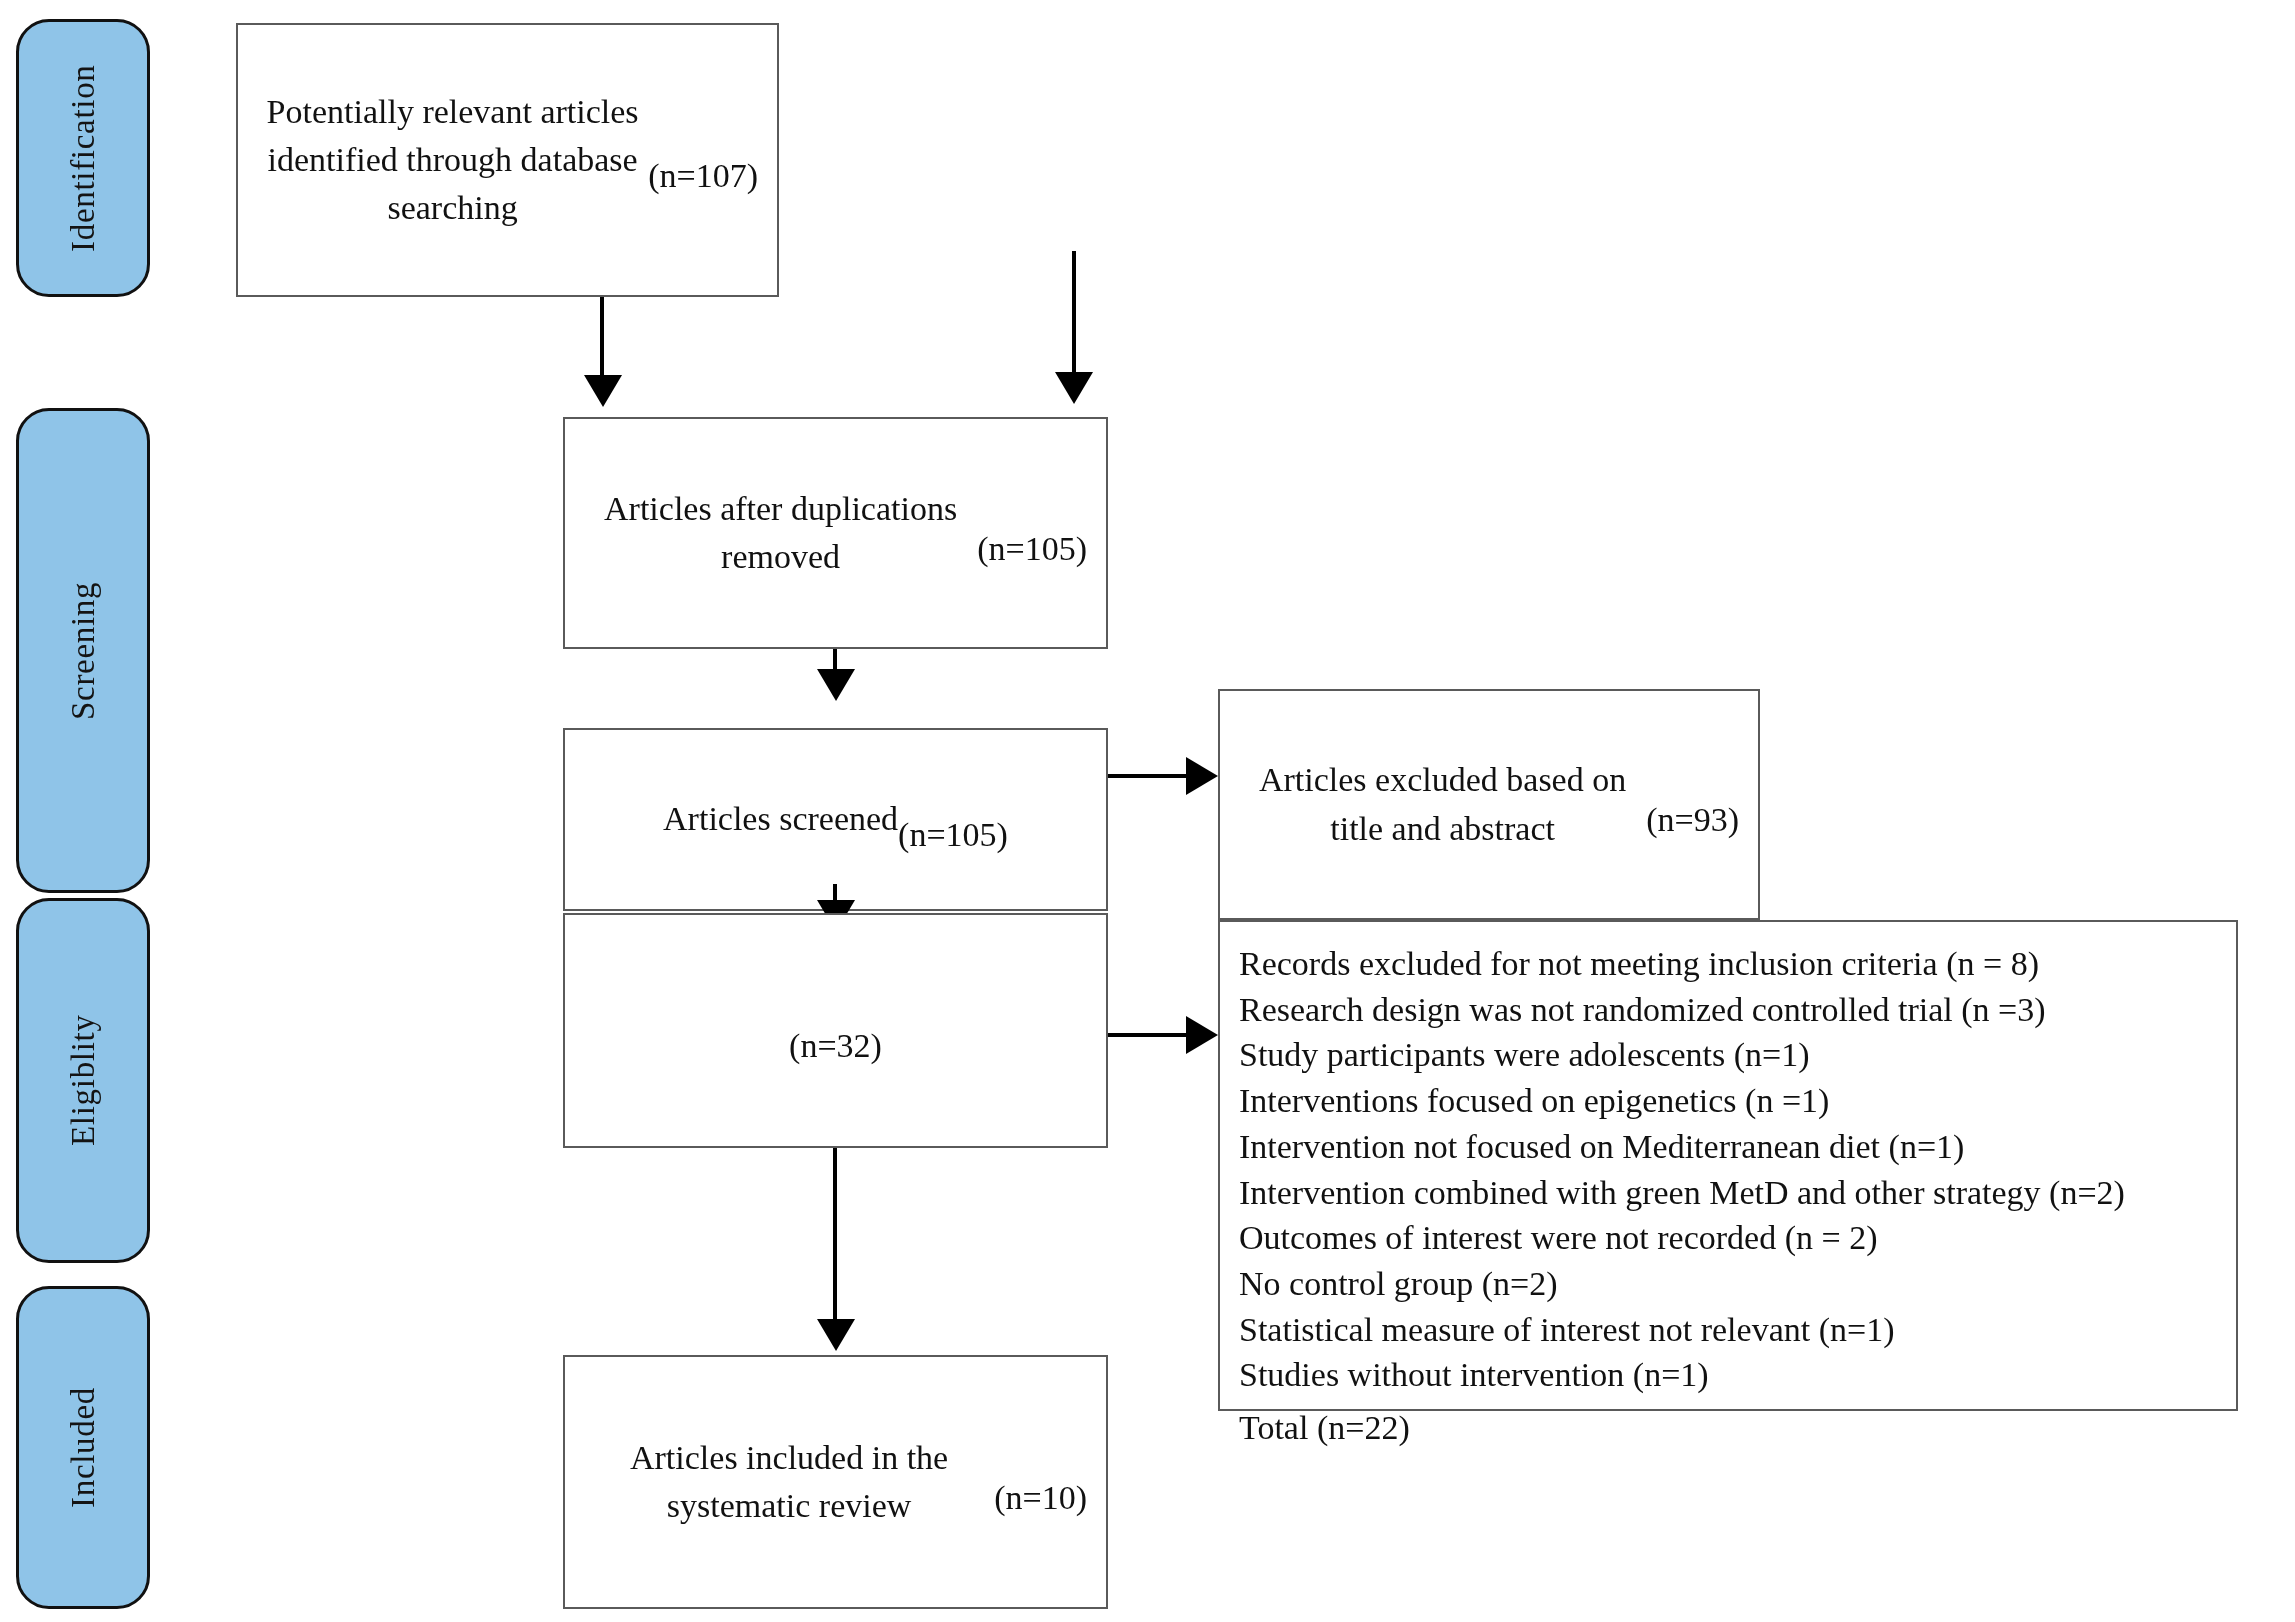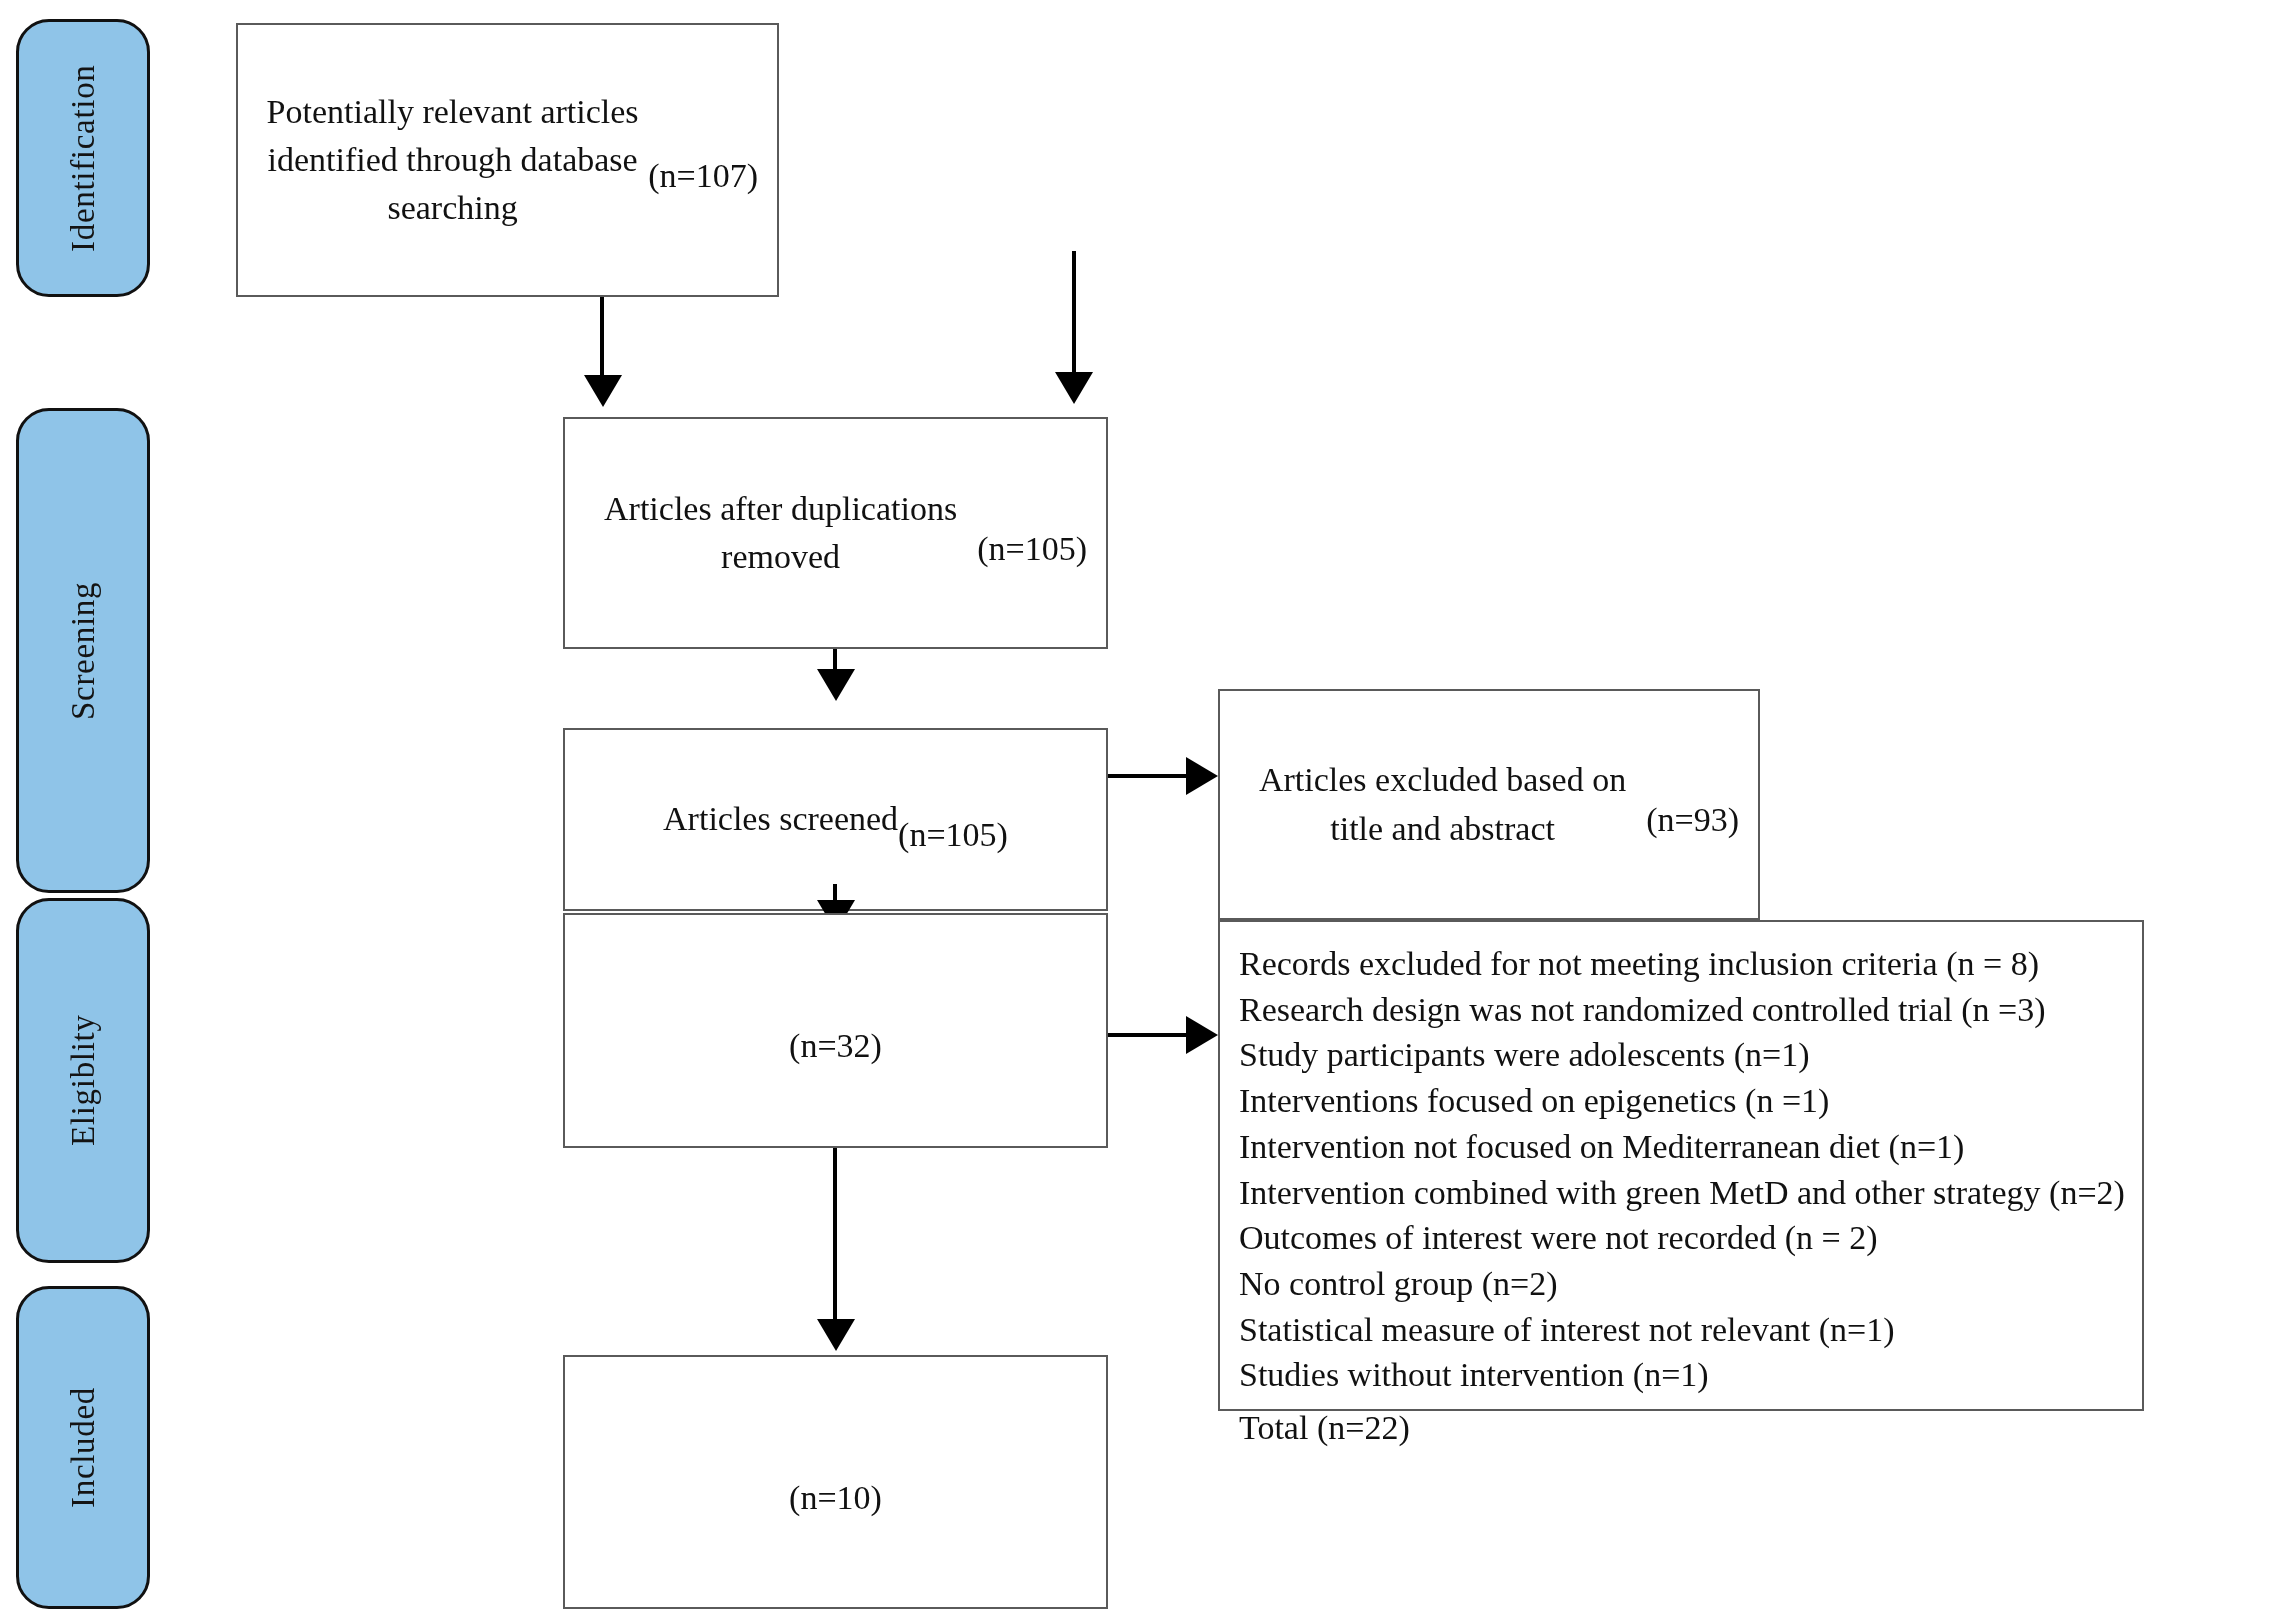--- a/index.html
+++ b/index.html
@@ -133,35 +133,36 @@
   <div class="vline" style="left:833px; top:884px; height:20px;"></div>
   <div class="arrow-down" style="left:817px; top:900px;"></div>
 
   <div class="box" style="left:563px; top:913px; width:545px; height:235px;">
     <span class="nval">(n=32)</span>
   </div>
 
   <div class="hline" style="left:1108px; top:1033px; width:81px;"></div>
   <div class="arrow-right" style="left:1186px; top:1016px;"></div>
 
-  <div class="listbox" style="left:1218px; top:920px; width:926px; height:491px;">
+  <div class="listbox" style="left:1218px; top:920px; width:1020px; height:491px;">
     <span class="li">Records excluded for not meeting inclusion criteria (n = 8)</span>
     <span class="li">Research design was not randomized controlled trial (n =3)</span>
     <span class="li">Study participants were adolescents (n=1)</span>
     <span class="li">Interventions focused on epigenetics (n =1)</span>
     <span class="li">Intervention not focused on Mediterranean diet (n=1)</span>
     <span class="li">Intervention combined with green MetD and other strategy (n=2)</span>
     <span class="li">Outcomes of interest were not recorded (n = 2)</span>
     <span class="li">No control group (n=2)</span>
     <span class="li">Statistical measure of interest not relevant (n=1)</span>
     <span class="li">Studies without intervention (n=1)</span>
     <span class="total">Total (n=22)</span>
   </div>
 
   <div class="vline" style="left:833px; top:1148px; height:173px;"></div>
   <div class="arrow-down" style="left:817px; top:1319px;"></div>
 
   <div class="box" style="left:563px; top:1355px; width:545px; height:254px;">
+    <span class="ttl">Articles included in the systematic review</span>
     <span class="nval">(n=10)</span>
   </div>
 
 </div>
 
 
 </body></html>

